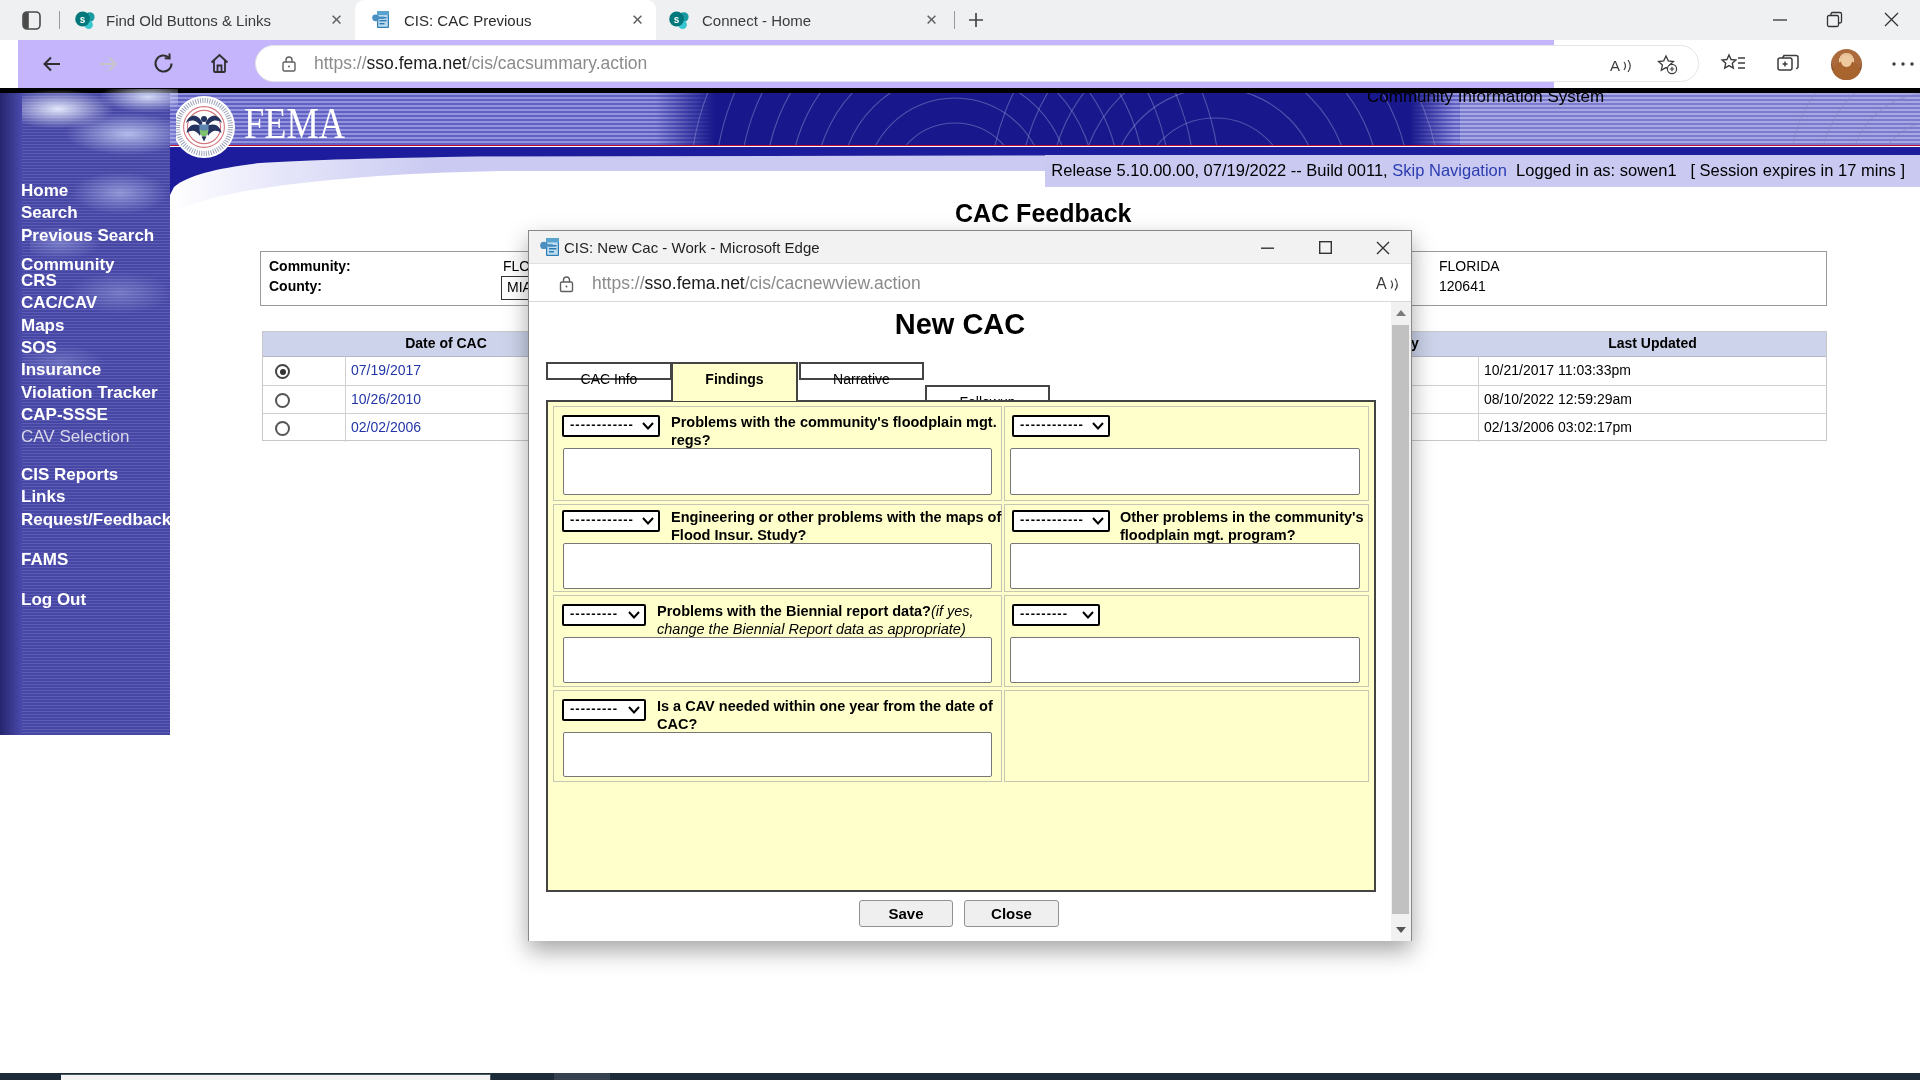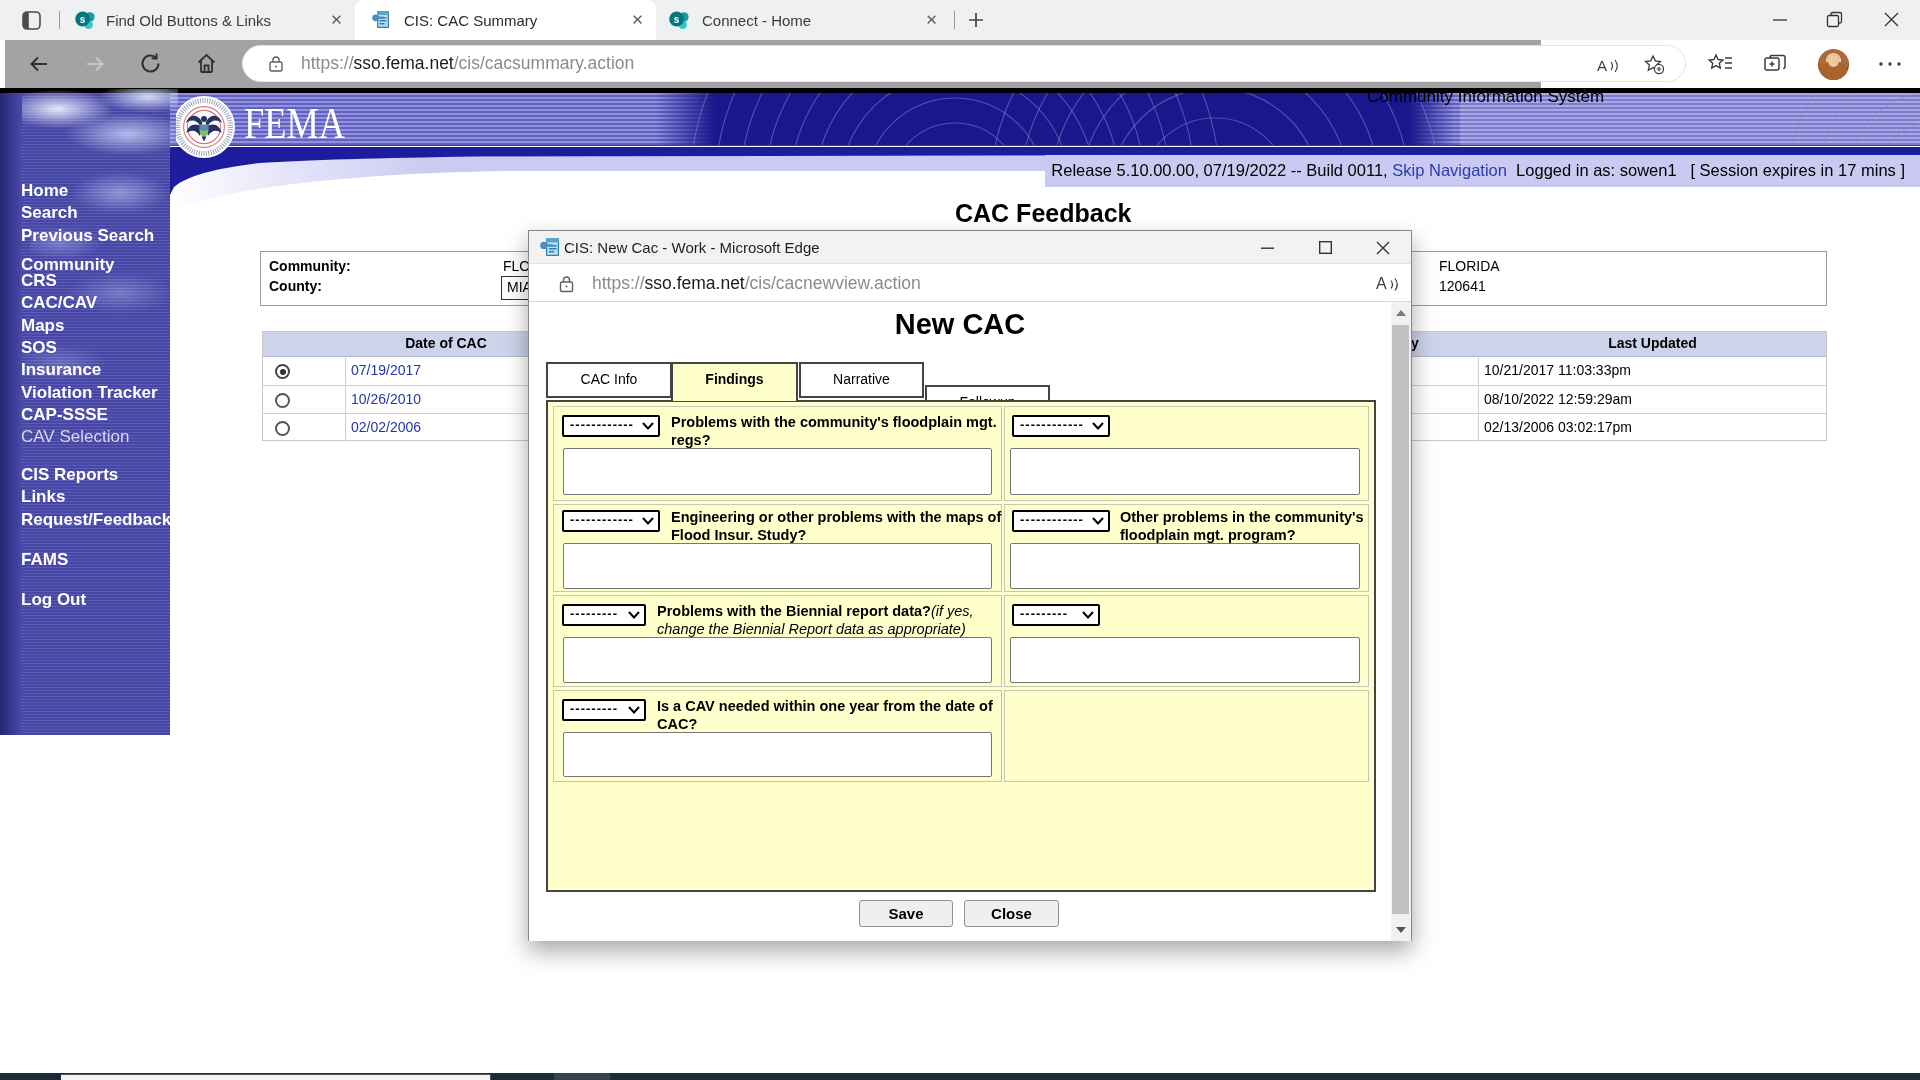--- a/index.html
+++ b/index.html
@@ -8,21 +8,21 @@
   #screen { position:absolute; left:0; top:0; width:1920px; height:1080px; background:#fff; }
   .abs { position:absolute; }
 
   
   #tabbar { position:absolute; left:0; top:0; width:1920px; height:40px; background:#eef0f2; }
   .tab { position:absolute; top:0; height:40px; font-size:15px; color:#3b3b3b; }
   .tab .title { position:absolute; top:12px; white-space:nowrap; }
   .tabx { position:absolute; top:11px; width:17px; height:17px; color:#5f5f5f; font-size:15px; line-height:17px; text-align:center; }
   #tab2 { background:#fff; border-radius:9px 9px 0 0; }
   .tdivider { position:absolute; top:11px; width:1px; height:18px; background:#9a9a9a; }
-  #toolbar { position:absolute; left:5px; top:40px; width:1536px; height:48px; background:#a3a3a3; }
+  #toolbar { position:absolute; left:18px; top:40px; width:1536px; height:48px; background:#c4b5fd; }
   #urlpill { position:absolute; left:237px; top:5px; width:1444px; height:37px; background:#fff; border:1px solid #e2e4e7; border-radius:19px; }
 
   
   #blackstrip { position:absolute; left:0; top:88px; width:1920px; height:5px; background:#000; }
   #page { position:absolute; left:0; top:93px; width:1920px; height:937px; background:#fff; }
 
   
   #stripes { position:absolute; left:170px; top:0px; width:1750px; height:53px;
      background:repeating-linear-gradient(180deg,#9393dd 0 2px,#6161c4 2px 4px); }
   #stripesR { position:absolute; left:1460px; top:0px; width:460px; height:53px;
@@ -49,21 +49,21 @@
   .h1 { position:absolute; font-weight:bold; color:#000; }
 
   
   #popup { position:absolute; left:528px; top:230px; width:884px; height:711px; background:#fff;
      border:1px solid #888; box-shadow:0 10px 22px rgba(0,0,0,0.35); }
   #ptitle { position:absolute; left:0; top:0; width:100%; height:33px; background:#f2f2f2; border-bottom:1px solid #e0e0e0; }
   #purl { position:absolute; left:0; top:34px; width:100%; height:37px; background:#fff; border-bottom:1px solid #d9d9d9; }
   #pbody { position:absolute; left:0; top:71px; width:862px; height:639px; background:#fff;text-decoration:underline; }
   #pscroll { position:absolute; right:0; top:71px; width:20px; height:639px; background:#f1f1f1; }
 
-  .ptab { position:absolute; top:60px; height:36px; background:#fff; border:2px solid #444; text-align:center;
+  .ptab { position:absolute; top:60px; height:18px; background:#fff; border:2px solid #444; text-align:center;
       font-size:14px; padding-top:7px; }
   .ycell { position:absolute; border:1px solid #c6c6b4; }
   .ysel { position:absolute; width:98px; height:22px; background:#fff; border:2px solid #000; border-radius:2px;
       display:flex; align-items:center; justify-content:space-between; padding:0 4px 0 6px; overflow:hidden; }
   .dash { font-size:13px; font-weight:bold; letter-spacing:1px; white-space:nowrap; margin-top:-3px; }
   .ylab { position:absolute; font-size:14.5px; font-weight:bold; line-height:17.5px; white-space:nowrap; }
   .yta { position:absolute; background:#fff; border:1px solid #777; border-radius:2px; resize:none; outline:none; }
   .pbtn { position:absolute; height:27px; background:#efefef; border:1.5px solid #929292; border-radius:3px;
       font-size:15px; font-weight:bold; text-align:center; padding-top:4px; }
 
@@ -94,21 +94,21 @@
       <svg class="abs" style="left:17px;top:10px" width="19" height="19" viewBox="0 0 19 19">
           <rect x="5" y="1" width="12" height="17" rx="1" fill="#2d7db3"></rect>
           <rect x="6.2" y="2.2" width="9.6" height="14.6" fill="#b8d9ee"></rect>
           <rect x="5" y="1" width="12" height="4" fill="#5ba3cf"></rect>
           <rect x="7.5" y="7" width="7" height="1.4" fill="#2d7db3"></rect>
           <rect x="7.5" y="10" width="7" height="1.4" fill="#2d7db3"></rect>
           <rect x="7.5" y="13" width="5" height="1.4" fill="#2d7db3"></rect>
           <circle cx="3.6" cy="7.8" r="3.4" fill="#4a8fc0"></circle>
           <rect x="3" y="6.6" width="9" height="2.4" fill="#4a8fc0"></rect>
         </svg>
-      <div class="title" style="left:49px;color:#2b2b2b">CIS: CAC Summary</div>
+      <div class="title" style="left:49px;color:#2b2b2b">CIS: CAC Previous</div>
       <div class="tabx" style="right:10px">✕</div>
     </div>
     <div class="tab" style="left:661px;width:290px">
       <svg class="abs" style="left:8px;top:10px" width="20" height="20" viewBox="0 0 20 20">
           <circle cx="14.8" cy="7" r="4.8" fill="#1a9ba1"></circle>
           <circle cx="13.6" cy="14.8" r="4.3" fill="#37c6d0"></circle>
           <circle cx="7.6" cy="9" r="7.4" fill="#03787c"></circle>
           <text x="7.6" y="12.8" font-size="10" font-weight="bold" fill="#fff" text-anchor="middle" font-family="Liberation Sans">s</text>
         </svg>
       <div class="title" style="left:41px">Connect - Home</div>

